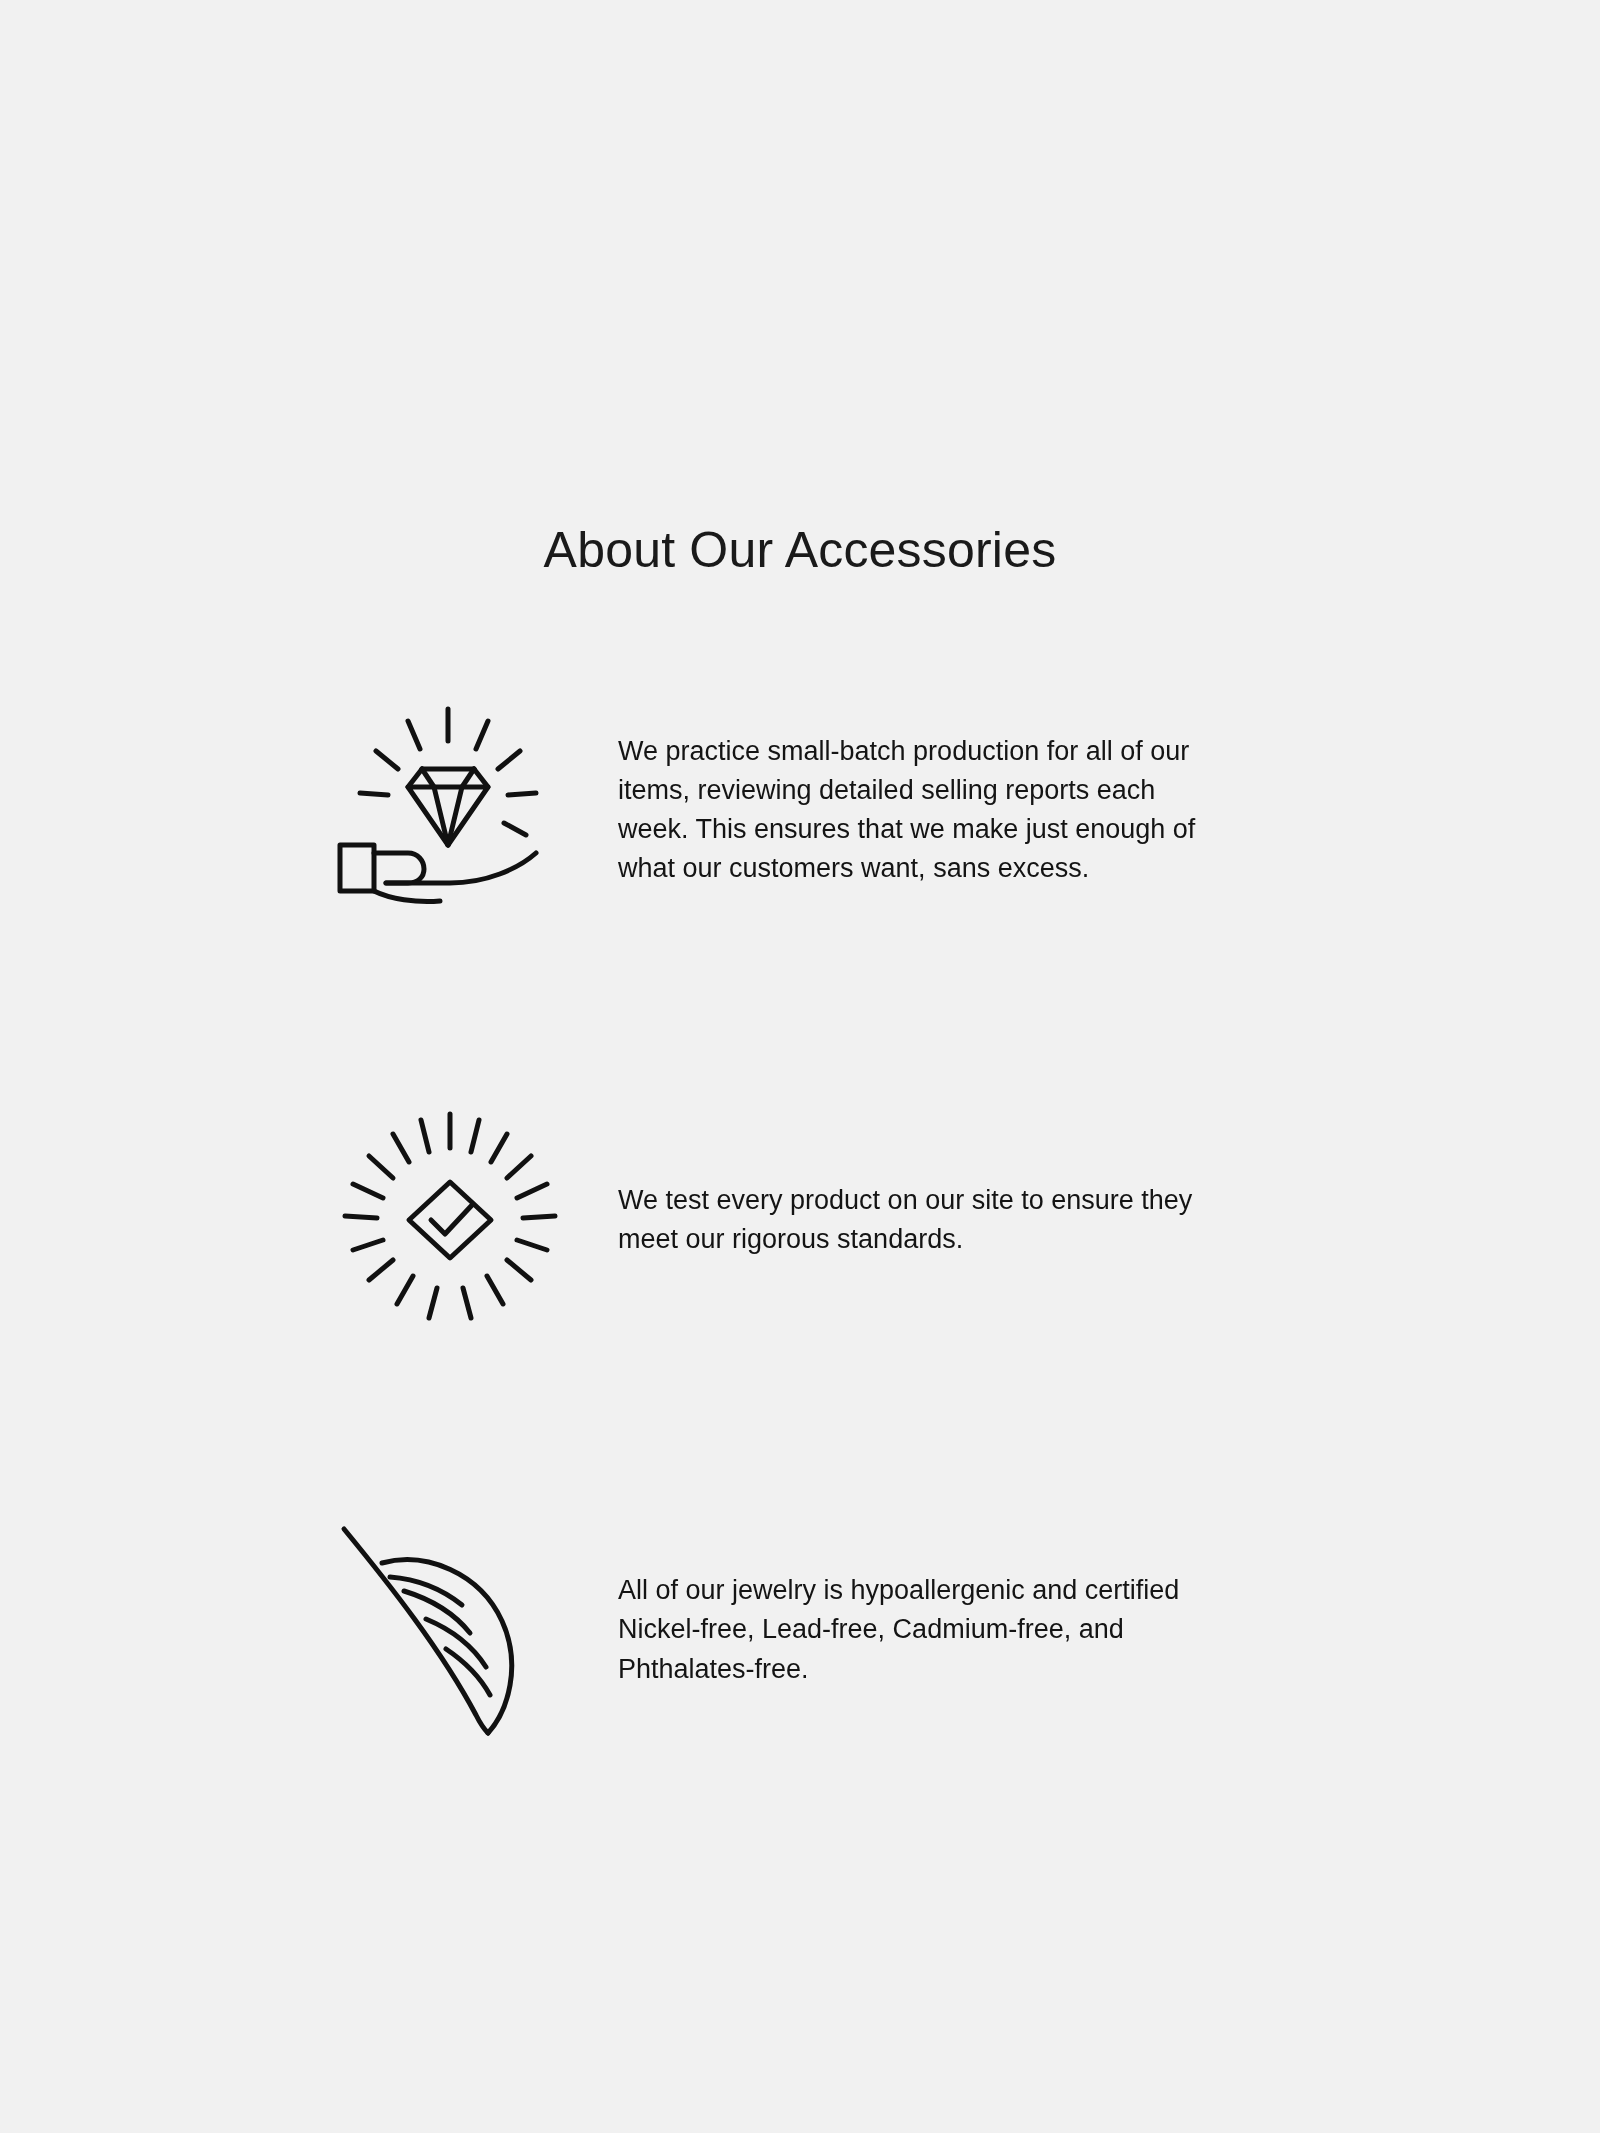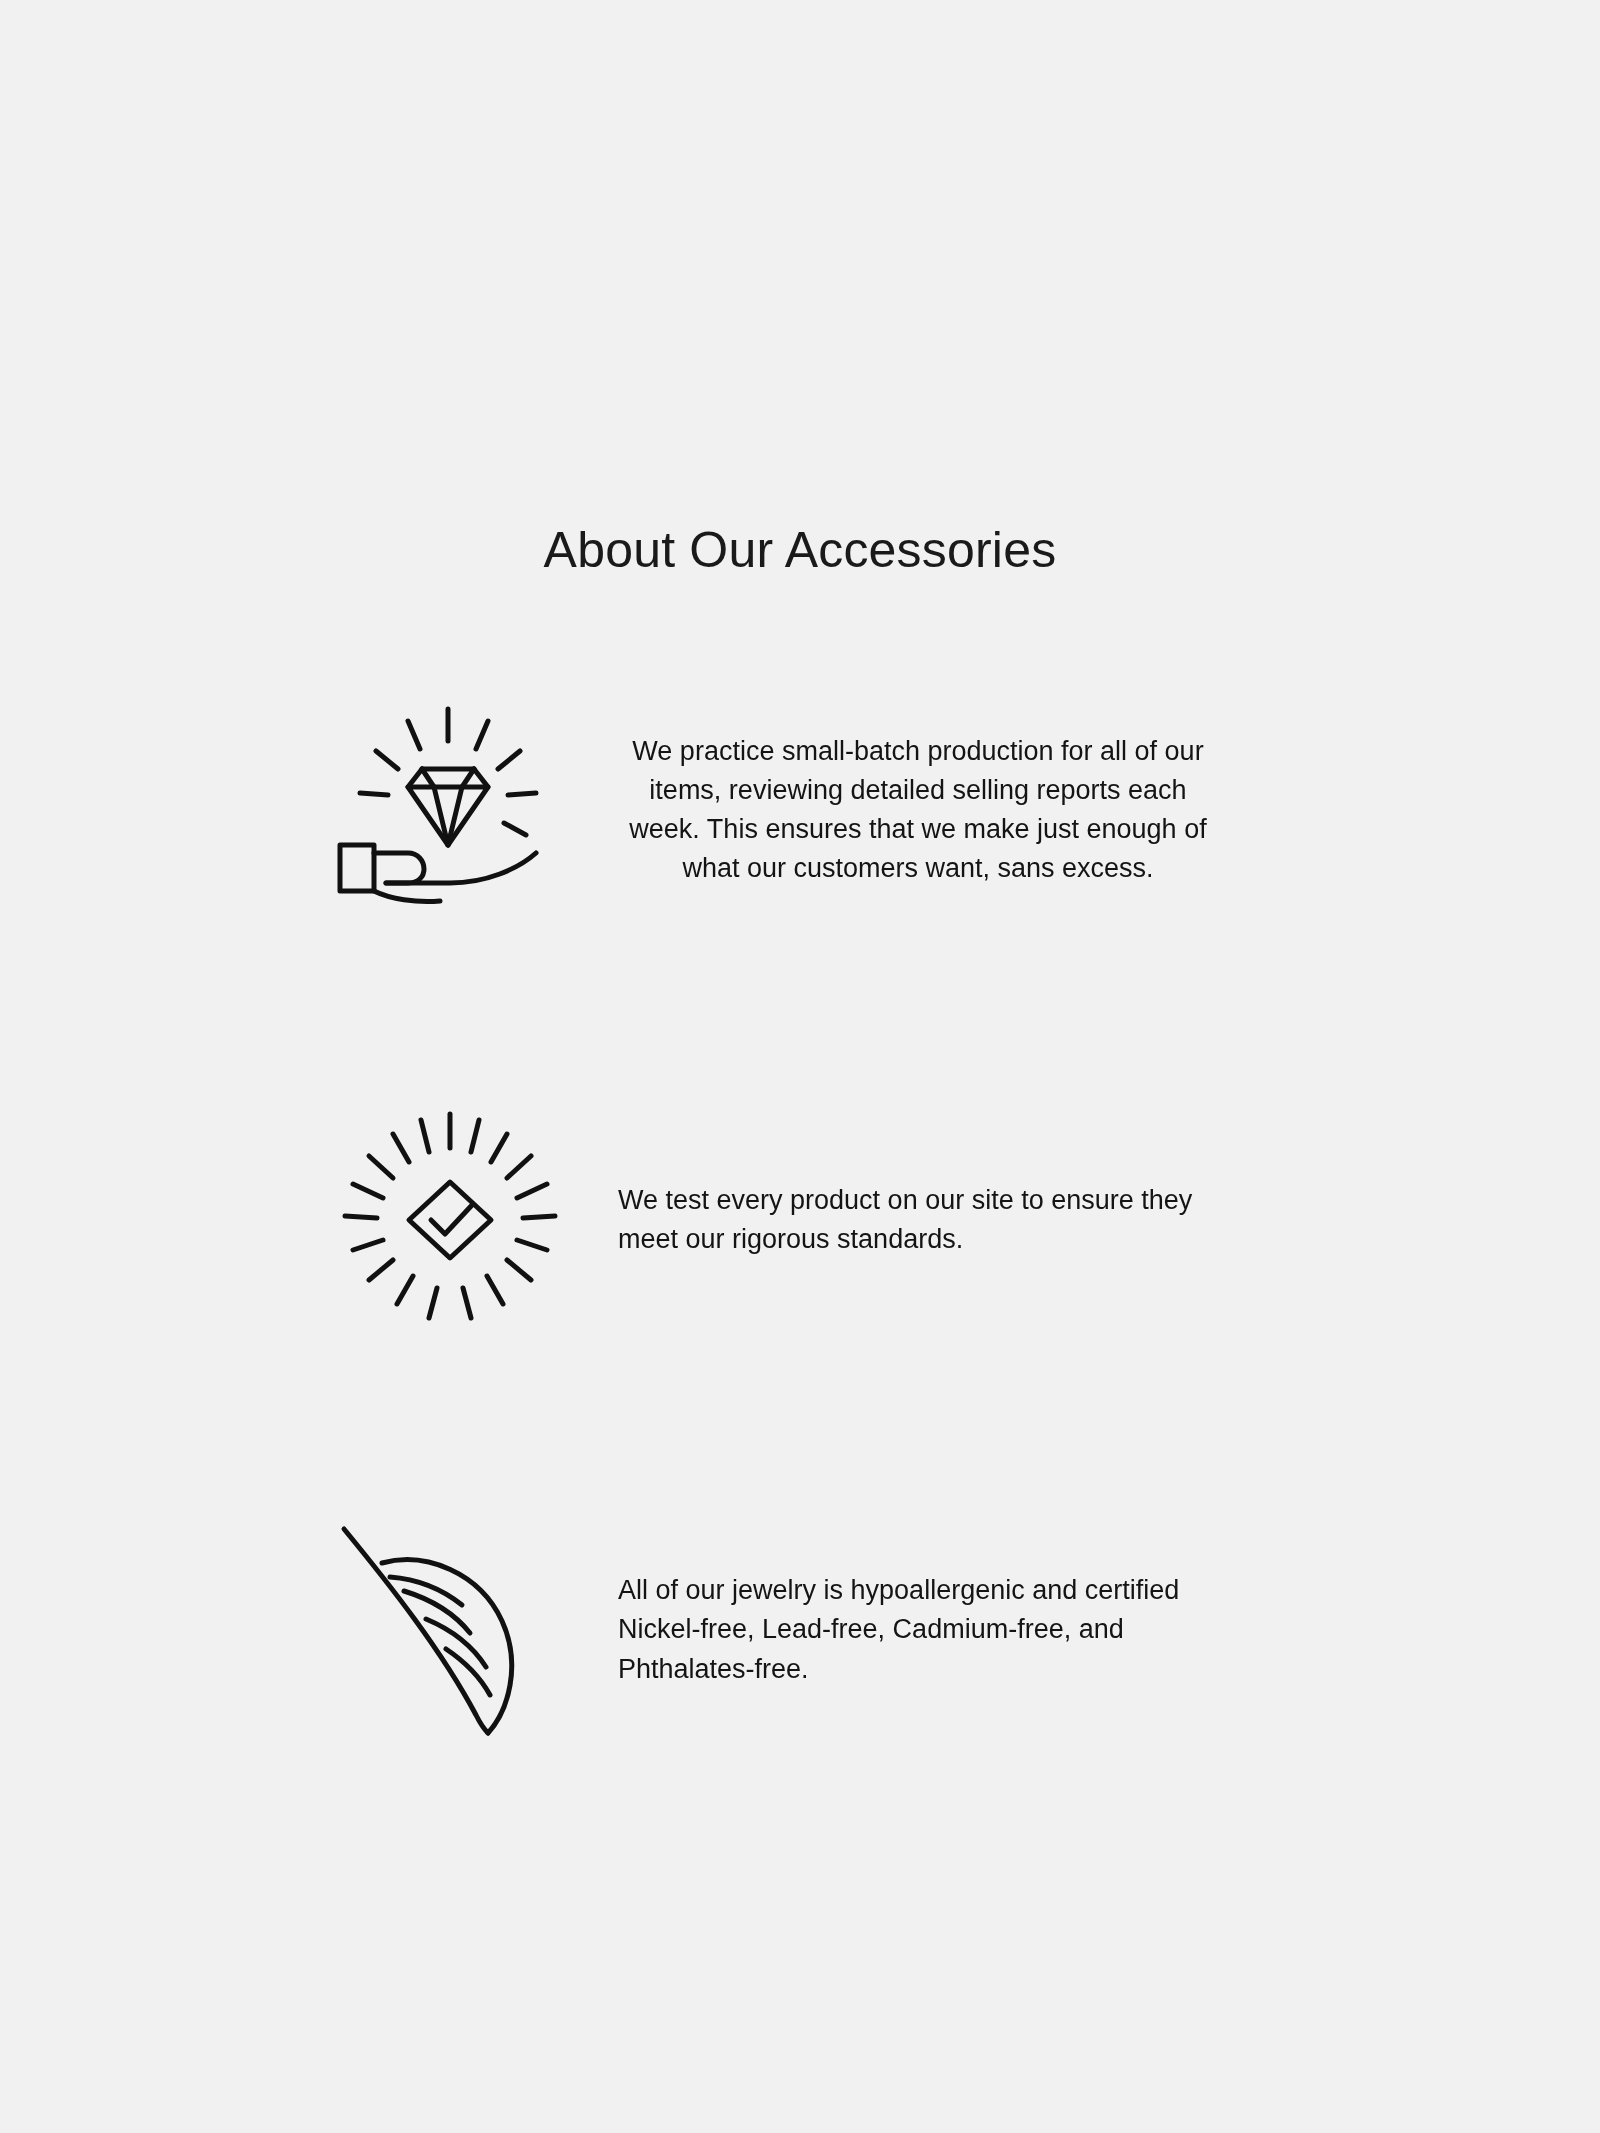--- a/index.html
+++ b/index.html
@@ -62,21 +62,21 @@
   }
   .feature-text {
     flex: 1 1 auto;
     font-size: 27px;
     line-height: 1.45;
     color: #141414;
     max-width: 600px;
     padding-left: 18px;
   }
   
-  .row-1 { min-height: 300px; text-align: center; }
+  .row-1 { min-height: 300px; }
   .row-2 { min-height: 300px; margin-top: 100px; }
   .row-3 { min-height: 280px; margin-top: 100px; }
 </style>
 </head>
 <body>
 
 <div class="page">
 
   <h1 class="page-title">About Our Accessories</h1>
 

